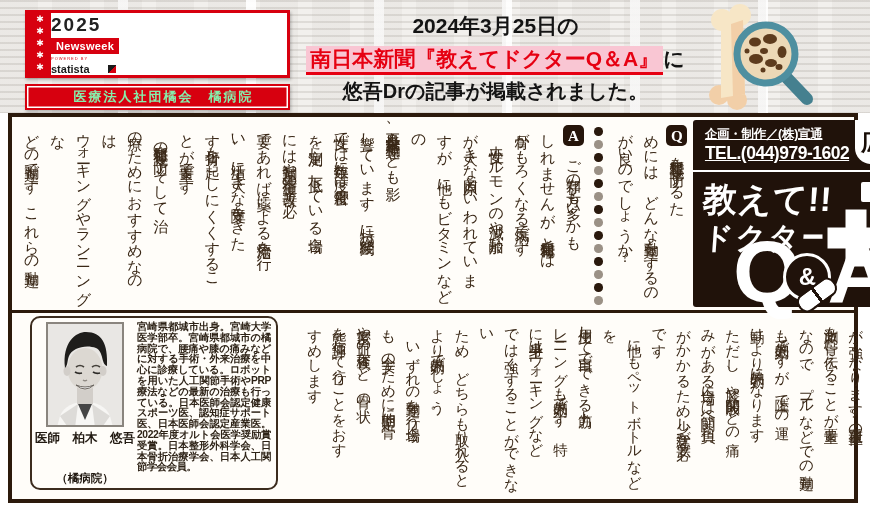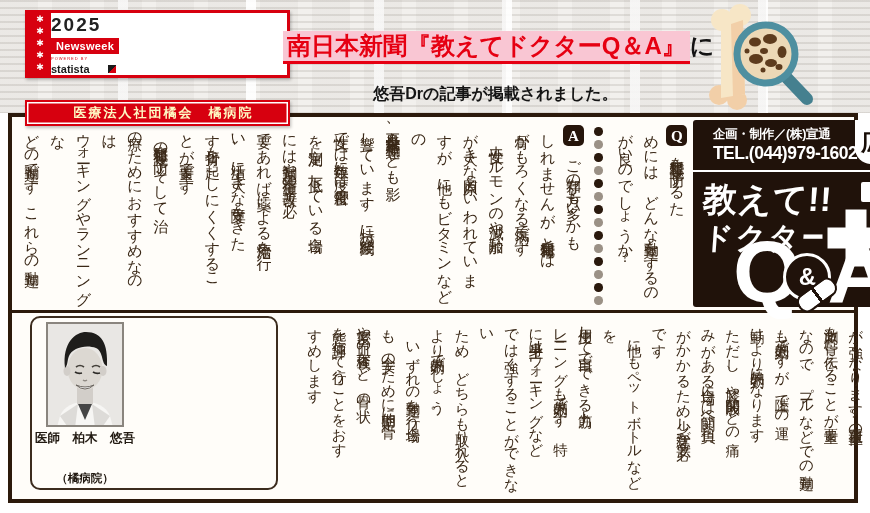--- a/index.html
+++ b/index.html
@@ -21,29 +21,29 @@
   .stars{width:23px;background:#d7000f;color:#fff;font-size:9px;line-height:11px;
          writing-mode:vertical-rl;text-orientation:upright;display:flex;align-items:center;justify-content:center;letter-spacing:2px;}
   .wbh{flex:1;display:flex;align-items:center;justify-content:center;font-weight:bold;
        font-size:16.5px;line-height:16px;letter-spacing:-.5px;color:#111;text-align:center;white-space:pre-line;}
   .nw-col{width:92px;display:flex;flex-direction:column;align-items:flex-start;justify-content:center;gap:2px;padding-right:4px;}
   .year{font-size:19px;letter-spacing:2px;color:#222;font-weight:bold;}
   .newsweek{background:#d7000f;color:#fff;font-weight:bold;font-size:11px;padding:2px 5px;letter-spacing:.3px;}
   .powered{font-size:4px;color:#d7000f;letter-spacing:1px;}
   .statista{font-size:11px;font-weight:bold;color:#1a1a1a;display:flex;align-items:center;gap:18px;}
   .st-sq{width:8px;height:8px;background:linear-gradient(135deg,#1a1a1a 55%,#d7000f 55%);display:inline-block;}
-  .badge-bottom{margin-top:22px;height:22px;background:#d7000f;box-shadow:inset 0 0 0 1.5px #fff,1px 2px 3px rgba(0,0,0,.25);
-        border:2px solid #d7000f;color:#fef9c3;font-weight:bold;font-size:13px;display:flex;align-items:center;justify-content:center;letter-spacing:2px;padding-left:12px;}
+  .badge-bottom{margin-top:6px;height:22px;background:#d7000f;box-shadow:inset 0 0 0 1.5px #fff,1px 2px 3px rgba(0,0,0,.25);
+        border:2px solid #d7000f;color:#86efac;font-weight:bold;font-size:13px;display:flex;align-items:center;justify-content:center;letter-spacing:2px;padding-left:12px;}
 
   
   .announce{position:absolute;left:283px;top:12px;width:425px;text-align:center;z-index:3;color:#141414;}
   .ann-l1{font-size:21px;font-weight:bold;}
-  .ann-l2{margin-top:18px;font-size:24px;font-weight:bold;white-space:nowrap;}
+  .ann-l2{margin-top:5px;font-size:21px;font-weight:bold;white-space:nowrap;}
   .hl{background:#f9c6d3;color:#e60012;padding:1px 4px 2px;border-bottom:3px solid #e60012;}
-  .ann-l3{margin-top:22px;font-size:16px;font-weight:bold;}
+  .ann-l3{margin-top:5px;font-size:20px;font-weight:bold;}
 
   
   .bone-wrap{position:absolute;left:695px;top:2px;width:132px;height:108px;z-index:3;}
 
   
   .frame{position:absolute;left:8px;top:113px;width:850px;height:390px;border:4px solid #2c1a0c;background:#fffdf9;box-sizing:border-box;}
   .top-section{height:193px;display:flex;}
   .divider{height:3px;background:#2c1a0c;}
   .bottom-section{height:186px;display:flex;}
 
@@ -58,21 +58,21 @@
         background:#26150b;color:#fff;border-radius:5px;font-weight:bold;font-size:15px;
         font-family:"Liberation Serif",serif;margin:1px 0 5px;letter-spacing:0;}
   .dots-col{writing-mode:horizontal-tb;width:26px;height:176px;display:flex;flex-direction:column;
         align-items:center;gap:4.5px;padding-top:3px;}
   .dot{width:8.5px;height:8.5px;border-radius:50%;flex:0 0 auto;}
   .dot.dark{background:#2a190d;}
   .dot.gray{background:#9b9186;}
 
   
   .ad-box{width:224px;height:187px;margin:3px 3px 3px 0;background:#20120a;position:relative;border-radius:3px;flex:0 0 auto;}
-  .credit{position:absolute;left:20px;top:6px;color:#fff;font-weight:bold;}
+  .credit{position:absolute;left:12px;top:6px;color:#fff;font-weight:bold;text-decoration:underline;}
   .credit-l1{font-size:12.5px;letter-spacing:-.3px;}
   .credit-l2{font-size:17.5px;letter-spacing:-.5px;}
   .ad-tab{position:absolute;right:0;top:0;width:62px;height:44px;background:#fff;color:#170c05;
         border-bottom-left-radius:16px;border-top-right-radius:3px;display:flex;align-items:center;justify-content:center;
         font-size:24px;font-weight:bold;letter-spacing:1px;}
   .ad-hr{position:absolute;left:0;right:0;top:50px;height:2px;background:#fff;}
   .oshiete{position:absolute;left:10px;top:57px;color:#fff;font-weight:bold;font-size:34px;letter-spacing:.5px;transform:skewX(-4deg);}
   .doctor-word{position:absolute;left:10px;top:98px;color:#fff;font-weight:bold;font-size:30px;letter-spacing:2px;transform:skewX(-4deg);}
   .crosses{position:absolute;right:3px;top:42px;}
   .qa-row{position:absolute;left:40px;bottom:0;display:flex;align-items:flex-end;color:#fff;font-weight:bold;}
@@ -108,20 +108,21 @@
         <div class="statista">
           <span>statista</span>
           <span class="st-sq"></span>
         </div>
       </div>
     </div>
     <div class="badge-bottom">医療法人社団橘会　橘病院</div>
   </div>
 
   <div class="announce">
+    <div class="ann-l1">2024年3月25日の</div>
     <div class="ann-l2"><span class="hl">南日本新聞『教えてドクターQ＆A』</span><span>に</span></div>
     <div class="ann-l3">悠吾Drの記事が掲載されました。</div>
   </div>
 
   <div class="bone-wrap">
     <svg width="132" height="108" viewBox="0 0 132 108">
       <g>
         <circle cx="27" cy="18" r="11" fill="#f7e6c6"></circle>
           <circle cx="45" cy="13" r="11" fill="#f7e6c6"></circle>
         <circle cx="24" cy="93" r="10" fill="#f2cfa8"></circle>
@@ -242,20 +243,21 @@
                 <path d="M44,43 q4,-3 8,0" stroke="#44403a" stroke-width="1.6" fill="none"></path>
                 <path d="M27,48 q3,2 7,1" stroke="#2c2a27" stroke-width="1.8" fill="none"></path>
                 <path d="M45,48 q3,2 7,1" stroke="#2c2a27" stroke-width="1.8" fill="none"></path>
                 <path d="M35,56 q2,1.5 4,0" stroke="#8f8a83" stroke-width="1.4" fill="none"></path>
                 <path d="M28,61 q9,8 18,0 q-9,4 -18,0 Z" fill="#fdfdfd" stroke="#6b6660" stroke-width="1"></path>
               </svg>
             </div>
             <div class="cap1">医師　柏木　悠吾</div>
             <div class="cap2">（橘病院）</div>
           </div>
+          <div class="bio-text">宮崎県都城市出身。宮崎大学医学部卒。宮崎県都城市の橘病院で、腰痛や膝の痛みなどに対する手術・外来治療を中心に診療している。ロボットを用いた人工関節手術やPRP療法などの最新の治療も行っている。日本医師会認定健康スポーツ医、認知症サポート医、日本医師会認定産業医。2022年度オルト会医学奨励賞受賞。日本整形外科学会、日本骨折治療学会、日本人工関節学会会員。</div>
         </div>
       </div>
       <div class="vtext bottom-text">
         <div>
             <div class="vcol">で骨に刺激が加わることで骨</div>
             <div class="vcol">が強くなります。体重・重力の</div>
             <div class="vcol">刺激を骨に伝えることが重要</div>
             <div class="vcol">なので、プールなどでの運動</div>
             <div class="vcol">も効果的ですが、陸上での運</div>
             <div class="vcol">動はより効果的になります。</div>

